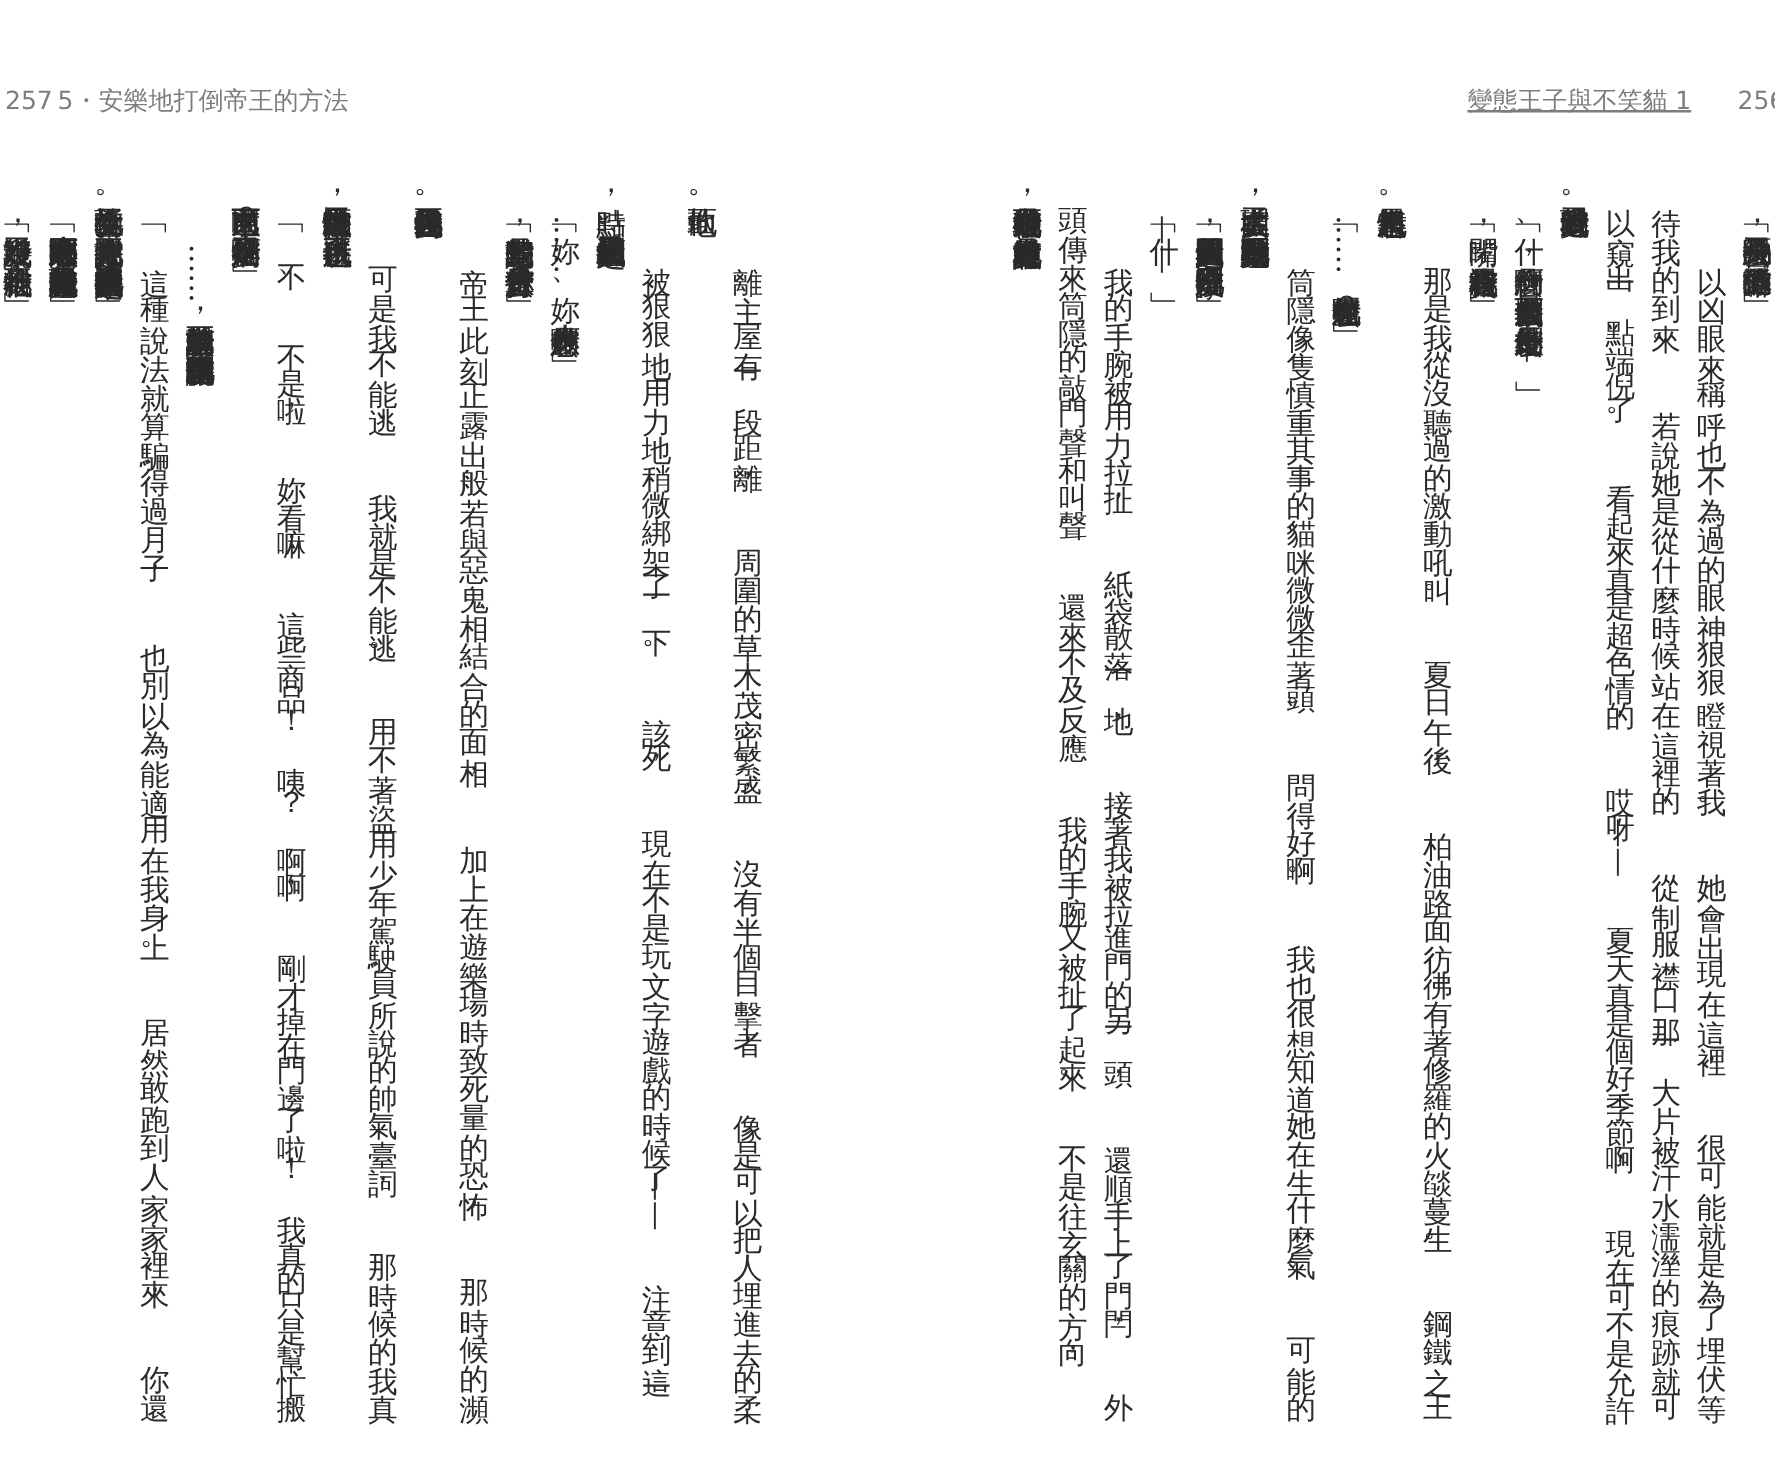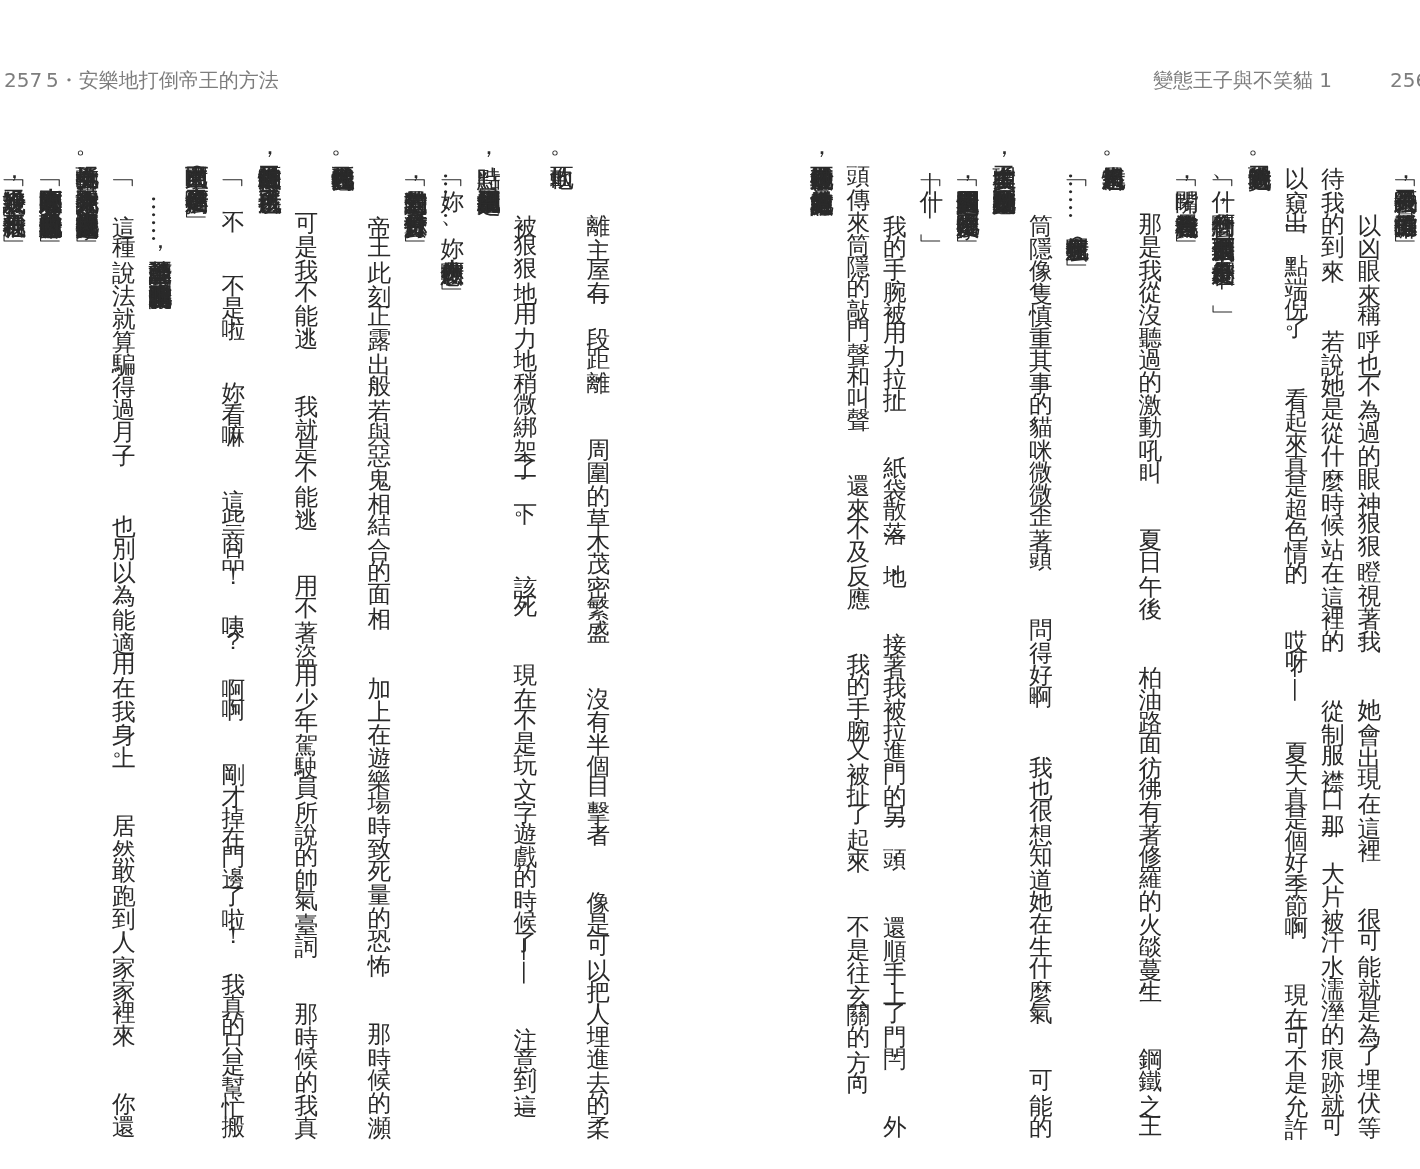--- a/index.html
+++ b/index.html
@@ -15,21 +15,21 @@
       top: 47px;
       font-family: "DejaVu Sans", sans-serif;
       font-size: 20px;
       line-height: 26px;
       color: #7d7d7d;
       white-space: nowrap;
       margin-top: 20px;
     }
     .page-num-left { left: 4px; }
     .title-left { left: 46px; }
-    .title-right { right: 88px; }
+    .title-right { right: 67px; text-decoration: underline; }
     .page-num-right { left: 1390px; }
 
     .text-block {
       position: absolute;
       top: 148px;
       height: 950px;
       width: 620.5px;
       display: flex;
       flex-direction: row-reverse;
     }

